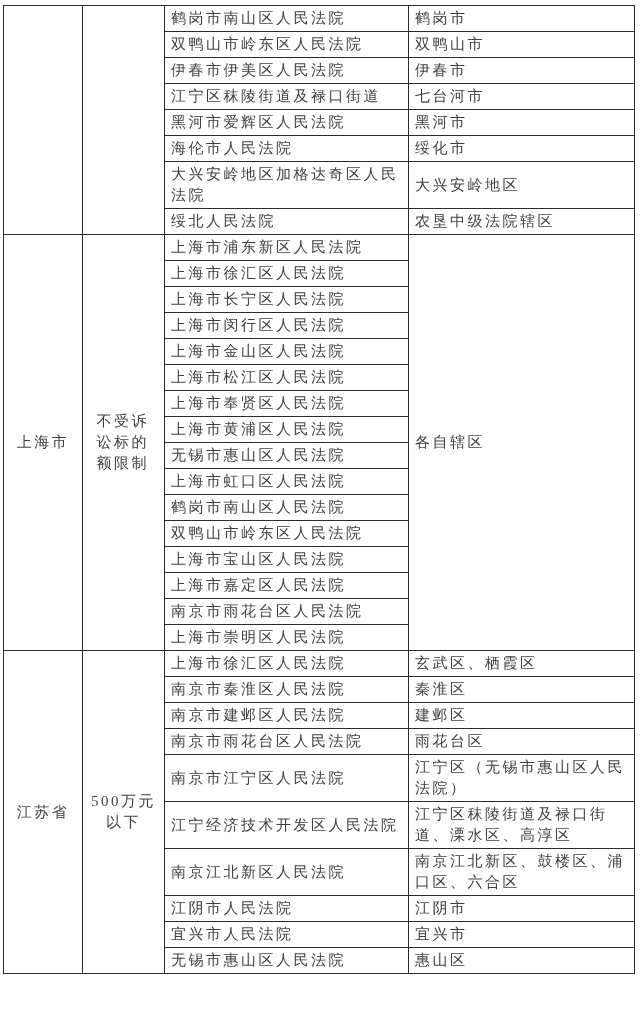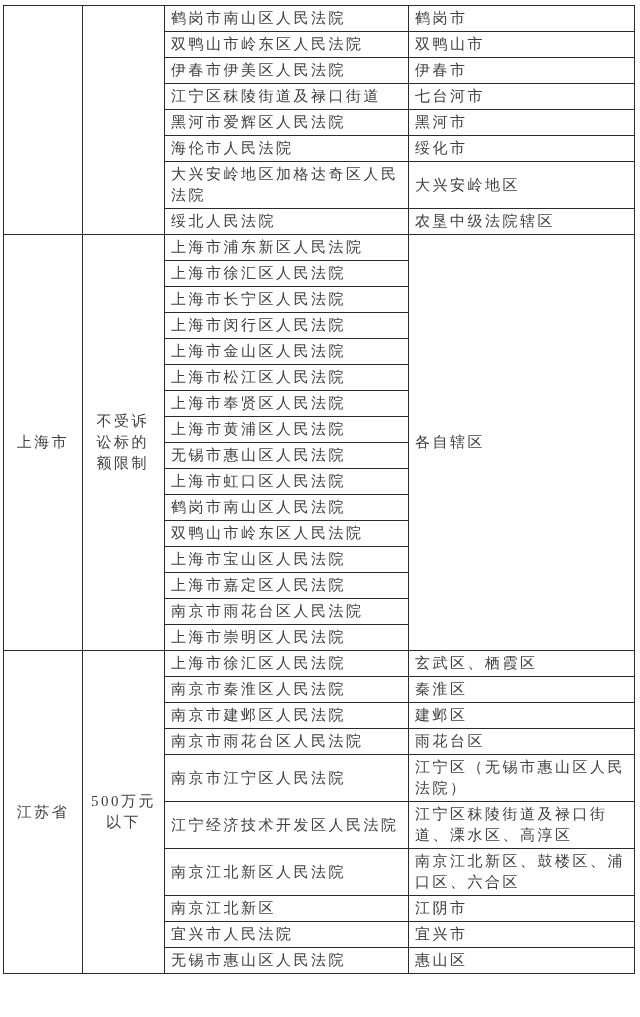--- a/index.html
+++ b/index.html
@@ -172,21 +172,21 @@
       </tr>
       <tr>
         <td class="c-court">江宁经济技术开发区人民法院</td>
         <td class="c-jurisdiction">江宁区秣陵街道及禄口街道、溧水区、高淳区</td>
       </tr>
       <tr>
         <td class="c-court">南京江北新区人民法院</td>
         <td class="c-jurisdiction">南京江北新区、鼓楼区、浦口区、六合区</td>
       </tr>
       <tr>
-        <td class="c-court">南京江北新区</td>
+        <td class="c-court">江阴市人民法院</td>
         <td class="c-jurisdiction">江阴市</td>
       </tr>
       <tr>
         <td class="c-court">宜兴市人民法院</td>
         <td class="c-jurisdiction">宜兴市</td>
       </tr>
       <tr>
         <td class="c-court">无锡市惠山区人民法院</td>
         <td class="c-jurisdiction">惠山区</td>
       </tr>

